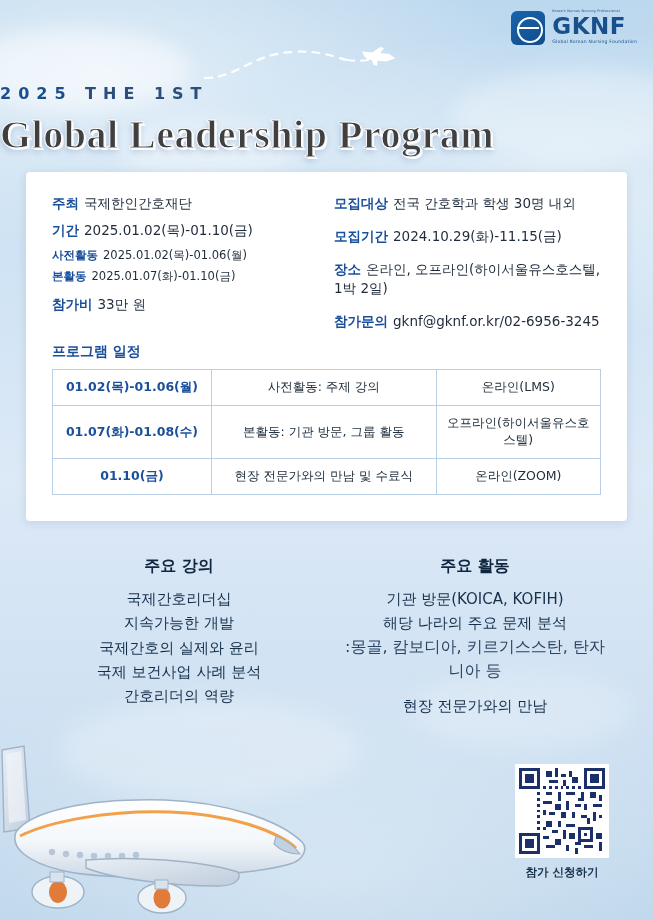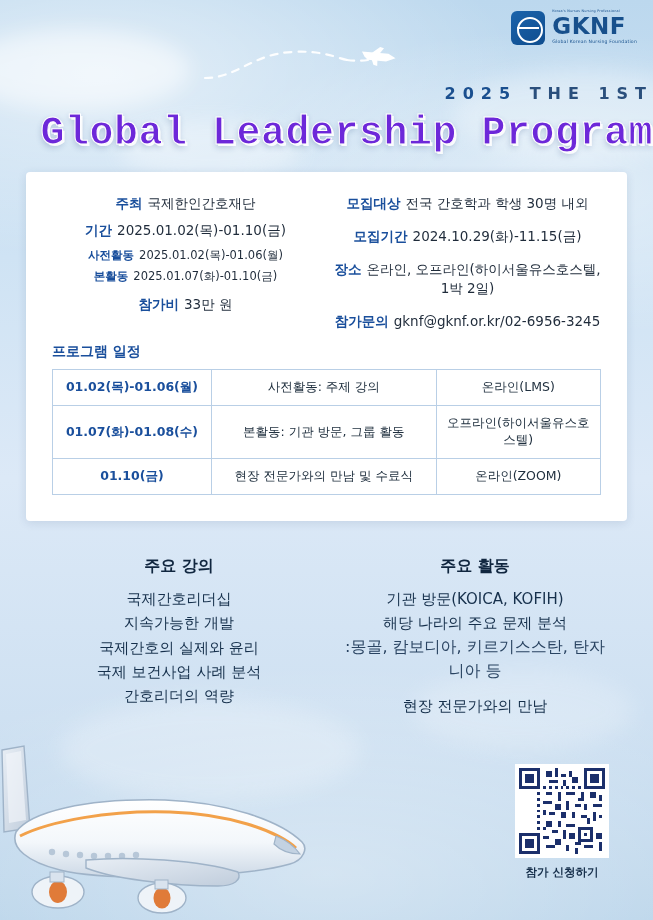--- a/index.html
+++ b/index.html
@@ -89,63 +89,62 @@
     display: block;
     margin-top: 2px;
   }
 
   
   .header {
     position: absolute;
     top: 46px;
     left: 0;
     width: 100%;
-    text-align: right;
+    text-align: left;
   }
   .plane-trail {
     position: relative;
     height: 36px;
     margin-bottom: 2px;
   }
   .plane-trail svg { position: absolute; left: 50%; transform: translateX(-50%); top: -8px; }
   .kicker {
     font-size: 16px;
     letter-spacing: 7px;
     color: #2a4f7c;
     font-weight: 600;
     margin-bottom: 8px;
   }
   .kicker .year { color: #1a4f8f; font-weight: bold; }
   .title {
     font-size: 40px;
     font-weight: bold;
     letter-spacing: .5px;
-    color: #6d28d9;
+    color: #404040;
     -webkit-text-stroke: 1px #ffffff;
     text-shadow:
       2px 2px 0 rgba(255,255,255,.9),
       0 3px 6px rgba(40,70,130,.30);
-    font-family: Liberation Mono, monospace;
+    font-family: Liberation Serif, serif;
   }
 
   
   .card {
     position: absolute;
     left: 26px;
     top: 172px;
     width: 601px;
     background: #ffffff;
     border-radius: 4px;
     box-shadow: 0 2px 10px rgba(30,60,110,.12);
     padding: 22px 26px 26px 26px;
   }
   .info-grid {
     display: flex;
     gap: 7px;
-    text-align: center;
   }
   .info-col { flex: 1; }
   .info-col.right { padding-left: 8px; }
   .info-line {
     font-size: 13.5px;
     color: #1f2b3a;
     margin-bottom: 9px;
     line-height: 1.35;
   }
   .info-line .lbl {

